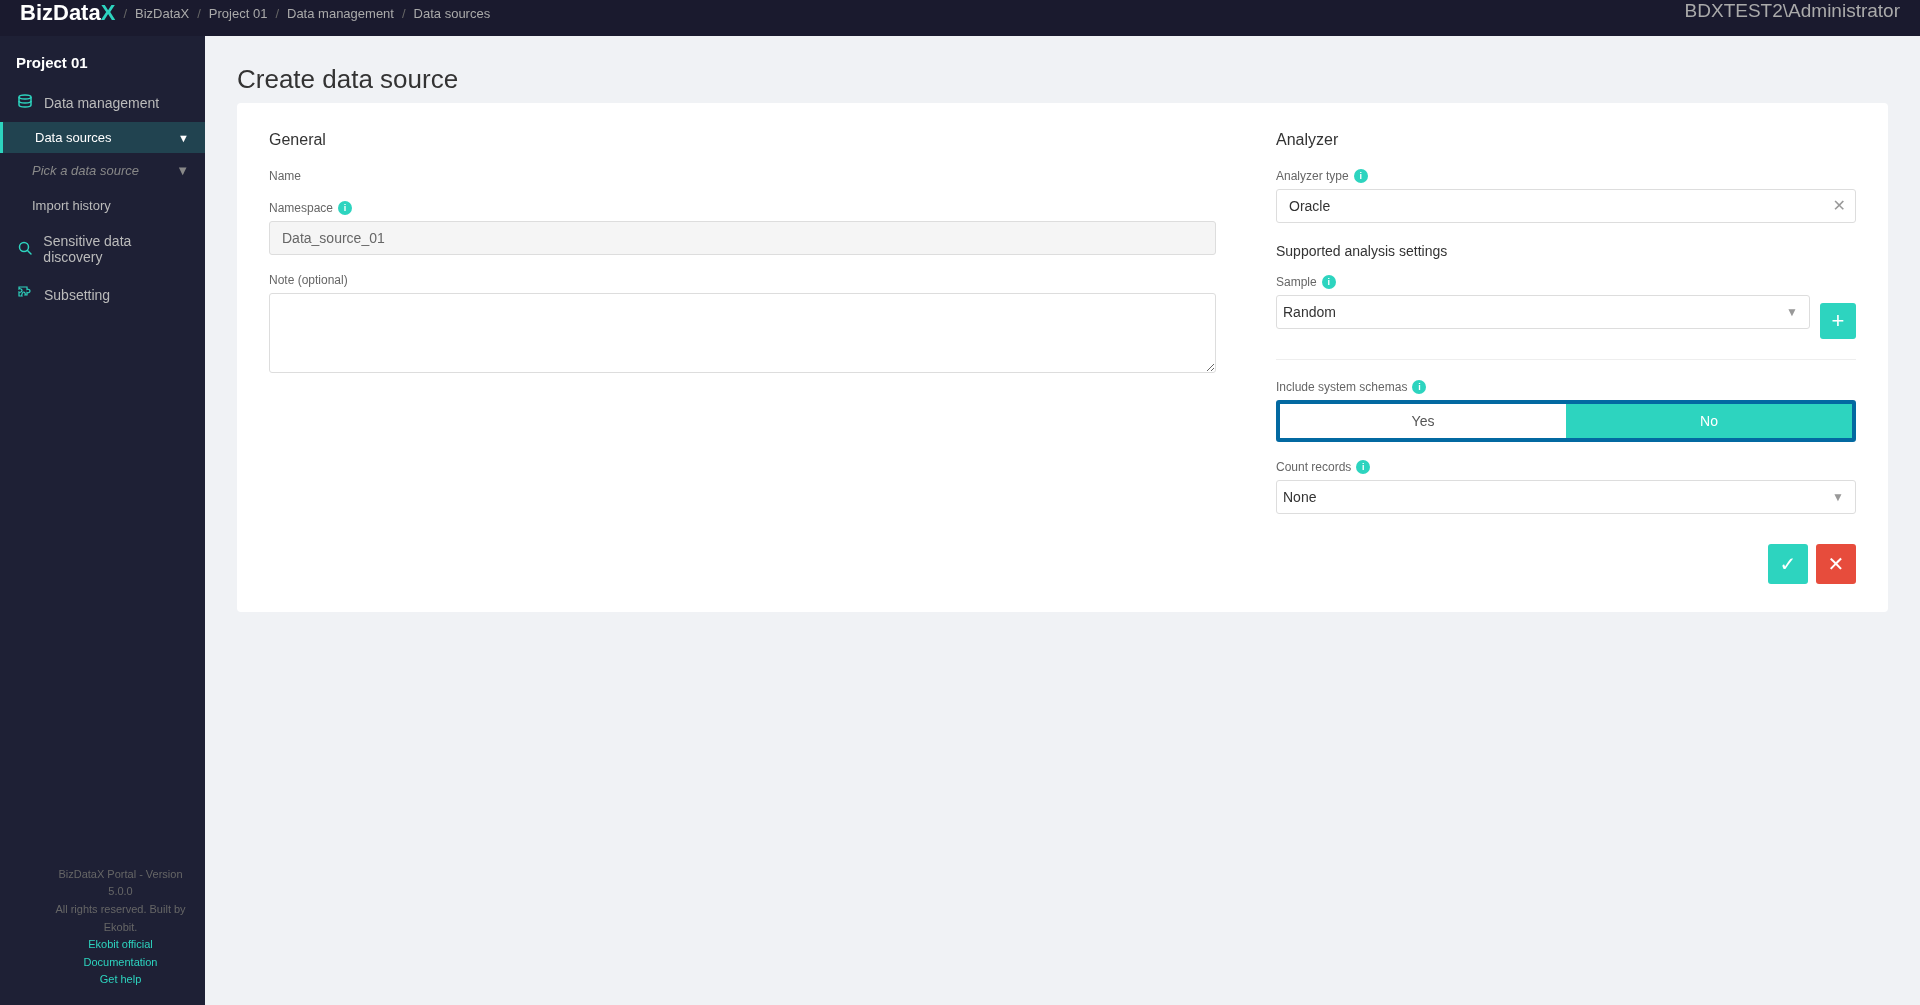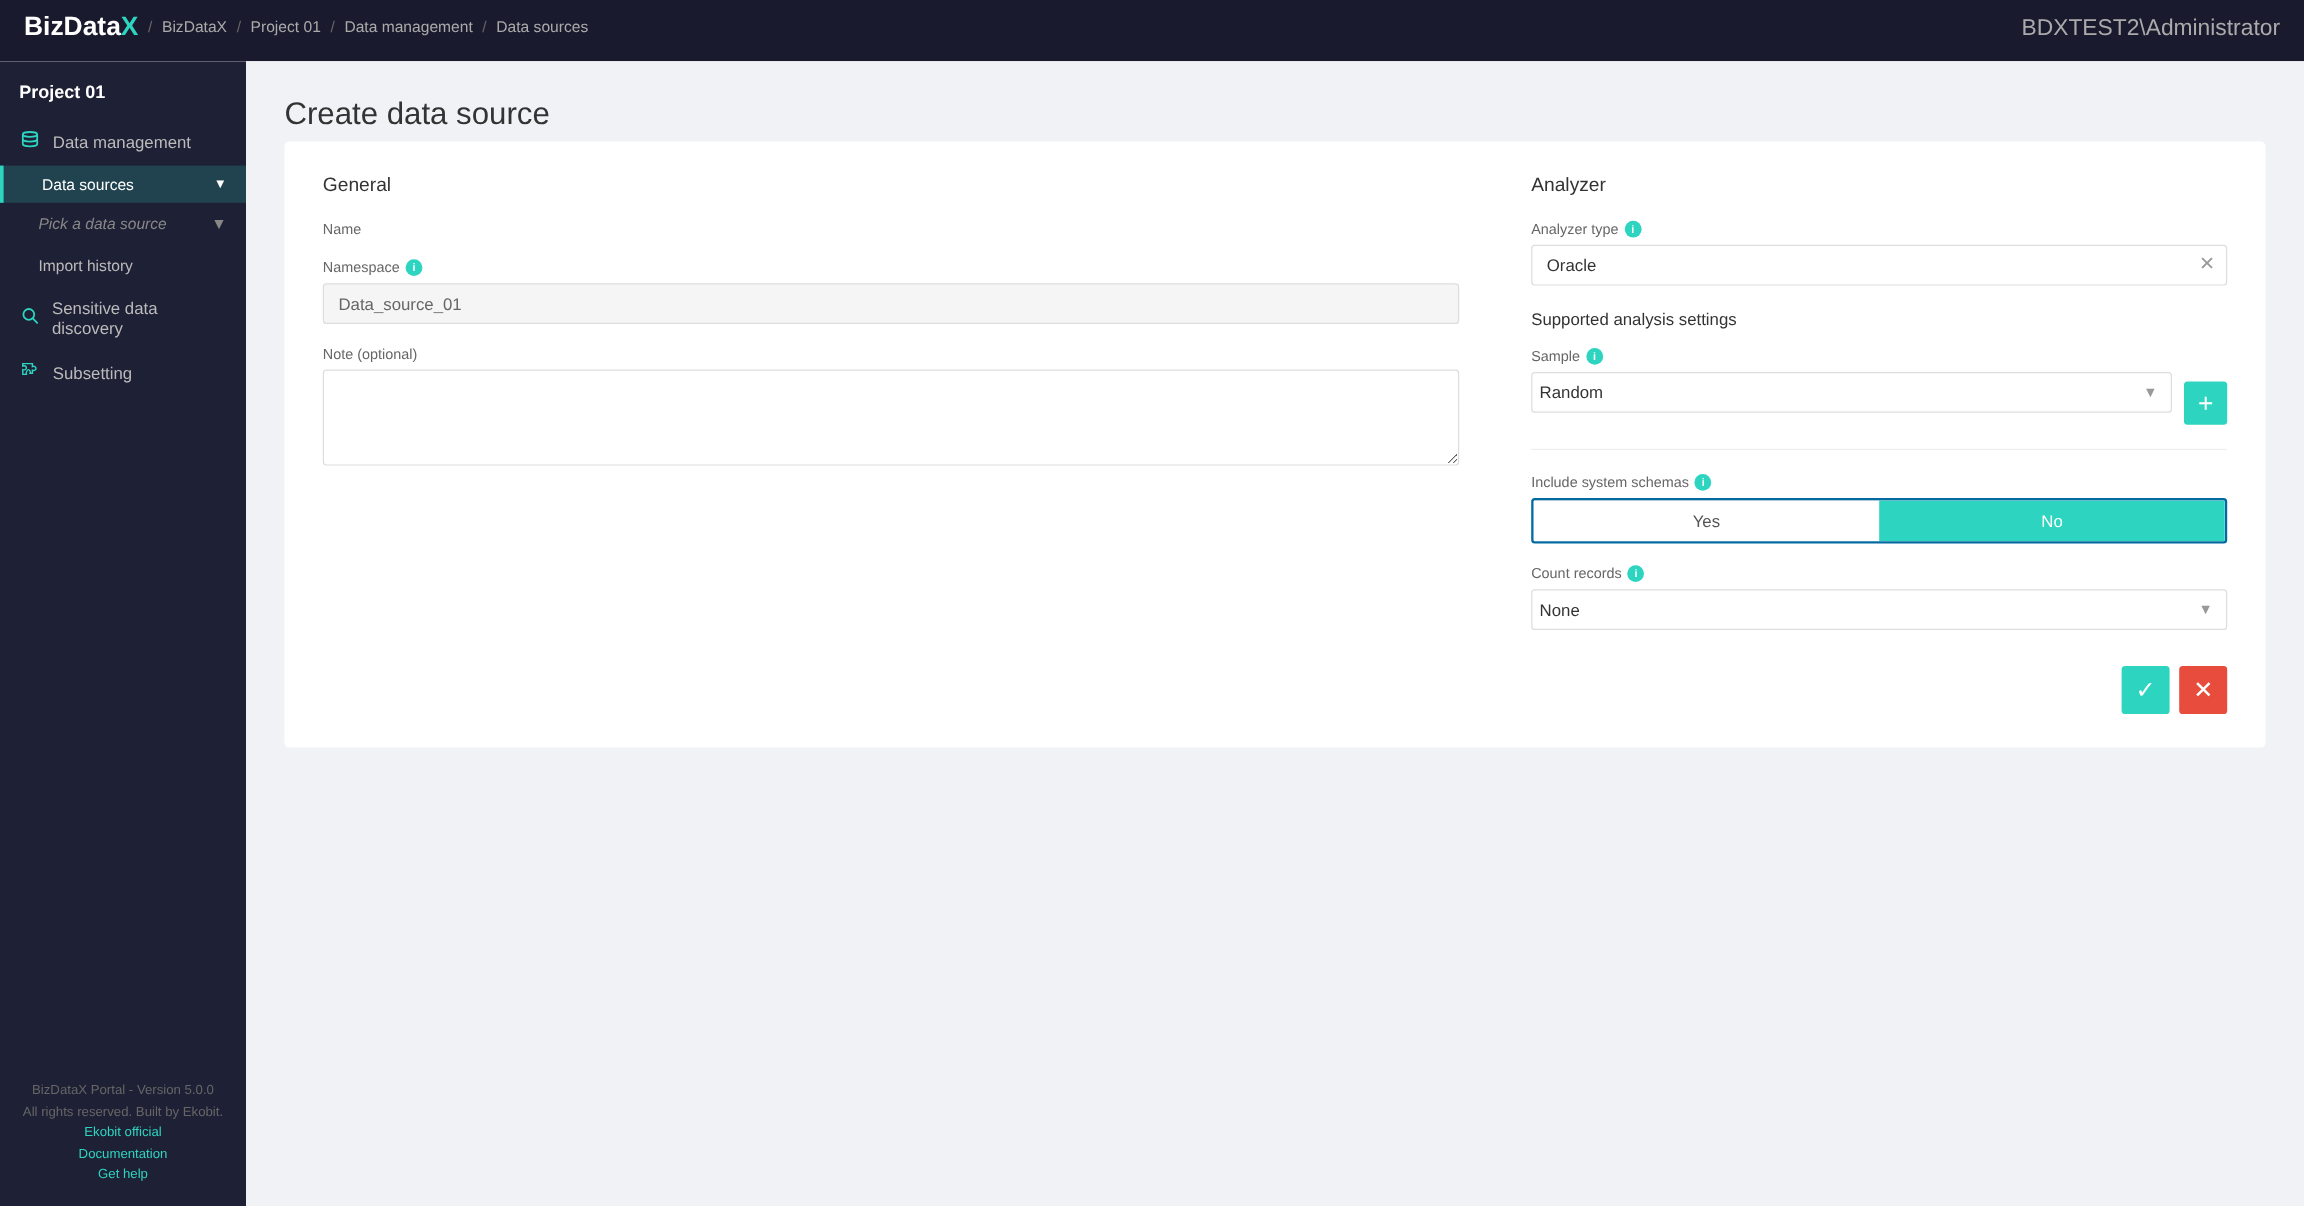--- a/index.html
+++ b/index.html
@@ -3,24 +3,24 @@
   <meta charset="utf-8">
   <style>
     * { box-sizing: border-box; margin: 0; padding: 0; }
     body { font-family: 'Segoe UI', Arial, sans-serif; font-size: 14px; background: #f0f0f0; color: #333; display: flex; flex-direction: column; height: 1005px; overflow: hidden; }
 
     
     .top-nav {
       background: #1a1a2e;
       color: #ccc;
       display: flex;
-      align-items: flex-end;
+      align-items: flex-start;
       justify-content: space-between;
-      padding: 16px 20px;
-      height: 51px;
+      padding: 0 20px;
+      height: 36px;
       flex-shrink: 0;
     }
     .top-nav-left {
       display: flex;
       align-items: center;
       gap: 8px;
       font-size: 13px;
       color: #aaa;
     }
     .top-nav-left .sep { color: #666; }
@@ -97,20 +97,21 @@
       color: #bbb;
     }
 
     .sidebar-footer {
       margin-top: auto;
       padding: 16px;
       font-size: 11px;
       color: #666;
       text-align: center;
       line-height: 1.6;
+      margin-left: 36px;
     }
     .sidebar-footer a { color: #2dd4bf; cursor: pointer; text-decoration: none; display: block; }
 
     
     .content-area {
       flex: 1;
       overflow-y: auto;
       background: #f0f2f5;
       padding: 0;
     }
@@ -277,21 +278,21 @@
       cursor: pointer;
       float: right;
       margin-top: 8px;
     }
 
     .clearfix::after { content: ''; display: table; clear: both; }
 
     
     .toggle-group {
       display: flex;
-      border: 2px solid #0369a1;
+      border: 4px solid #0369a1;
       border-radius: 3px;
       overflow: hidden;
       width: 100%;
     }
     .toggle-btn {
       flex: 1;
       padding: 9px 0;
       text-align: center;
       cursor: pointer;
       font-size: 14px;

